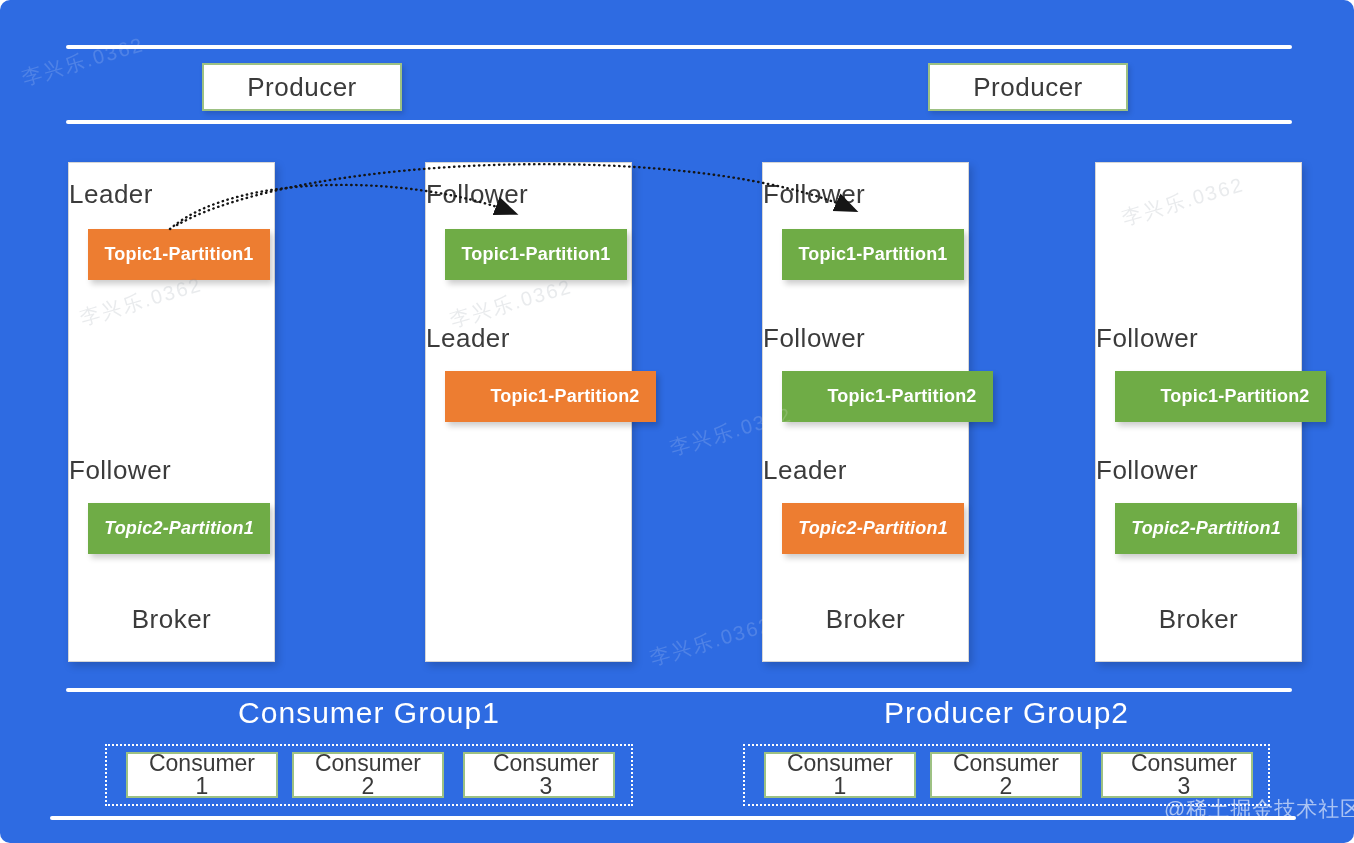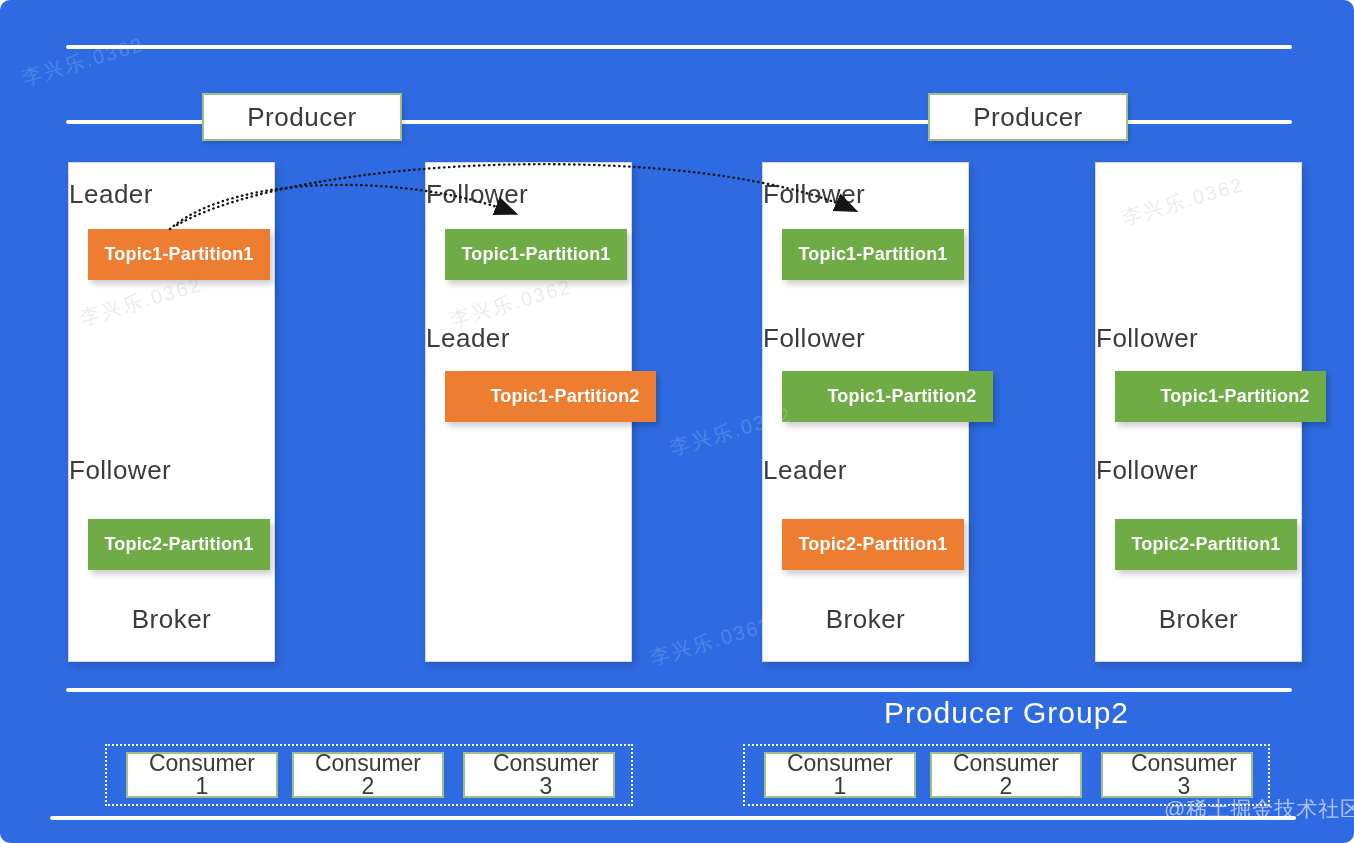--- a/index.html
+++ b/index.html
@@ -12,21 +12,20 @@
   .hline.a{left:66px;top:45px;width:1226px;}
   .hline.b{left:66px;top:120px;width:1226px;}
   .hline.c{left:66px;top:688px;width:1226px;}
   .hline.d{left:50px;top:816px;width:1246px;}
 
   .producer{
     position:absolute;top:63px;width:196px;height:44px;background:#ffffff;
     border:2px solid #9DC183;display:flex;align-items:center;justify-content:center;
     font-size:26px;font-weight:300;color:#3A3A3A;letter-spacing:.5px;
     box-shadow:2px 3px 5px rgba(0,0,0,.15);
-    margin-top:30px;
   }
   .producer.p1{left:202px;}
   .producer.p2{left:928px;}
 
   .broker-col{
     position:absolute;top:162px;width:205px;height:498px;background:#ffffff;
     border:1px solid #D6D6D6;box-shadow:3px 4px 8px rgba(0,0,0,.18);z-index:1;
   }
   .broker-col.c1{left:68px;}
   .broker-col.c2{left:425px;}
@@ -38,21 +37,21 @@
     font-size:26px;font-weight:300;color:#3B3B3B;letter-spacing:.5px;
   }
   .r0l{top:16px;} .r1l{top:160px;} .r2l{top:292px;}
 
   .part-box{
     position:absolute;left:19px;width:182px;height:51px;
     display:flex;align-items:center;justify-content:center;
     color:#ffffff;font-size:18px;font-weight:700;letter-spacing:.2px;
     box-shadow:3px 4px 6px rgba(0,0,0,.2);
   }
-  .r0b{top:66px;} .r1b{top:208px;padding-left:29px;} .r2b{top:356px;}
+  .r0b{top:66px;} .r1b{top:208px;padding-left:29px;} .r2b{top:340px;font-style:italic;}
   .part-box.orange{background:#ED7D31;}
   .part-box.green{background:#6FAC46;}
 
   .broker-footer{
     position:absolute;left:0;top:441px;width:100%;padding:0 4px;box-sizing:border-box;
     text-align:center;font-size:26px;font-weight:300;color:#3B3B3B;
     line-height:1.2;overflow-wrap:anywhere;letter-spacing:.5px;
   }
 
   .arrow-layer{position:absolute;left:0;top:0;width:1354px;height:843px;z-index:5;pointer-events:none;}
@@ -151,20 +150,21 @@
   <svg class="arrow-layer" viewBox="0 0 1354 843">
     <defs>
       <marker id="arrow" markerWidth="11" markerHeight="9" refX="8" refY="4" orient="auto">
         <path d="M0,0 L10,4 L0,8 z" fill="#151515"></path>
       </marker>
     </defs>
     <path d="M 170 229 C 238 170, 420 176, 514 213" fill="none" stroke="#151515" stroke-width="2.4" stroke-dasharray="0.4 4.6" stroke-linecap="round" marker-end="url(#arrow)"></path>
     <path d="M 177 225 C 305 153, 700 141, 854 210" fill="none" stroke="#151515" stroke-width="2.4" stroke-dasharray="0.4 4.6" stroke-linecap="round" marker-end="url(#arrow)"></path>
   </svg>
 
+  <div class="group-title g1">Consumer Group1</div>
   <div class="group-box g1">
     <div class="consumer k1">
       <span>Consumer 1</span>
     </div>
     <div class="consumer k2">
       <span>Consumer 2</span>
     </div>
     <div class="consumer k3">
       <span>Consumer 3</span>
     </div>

